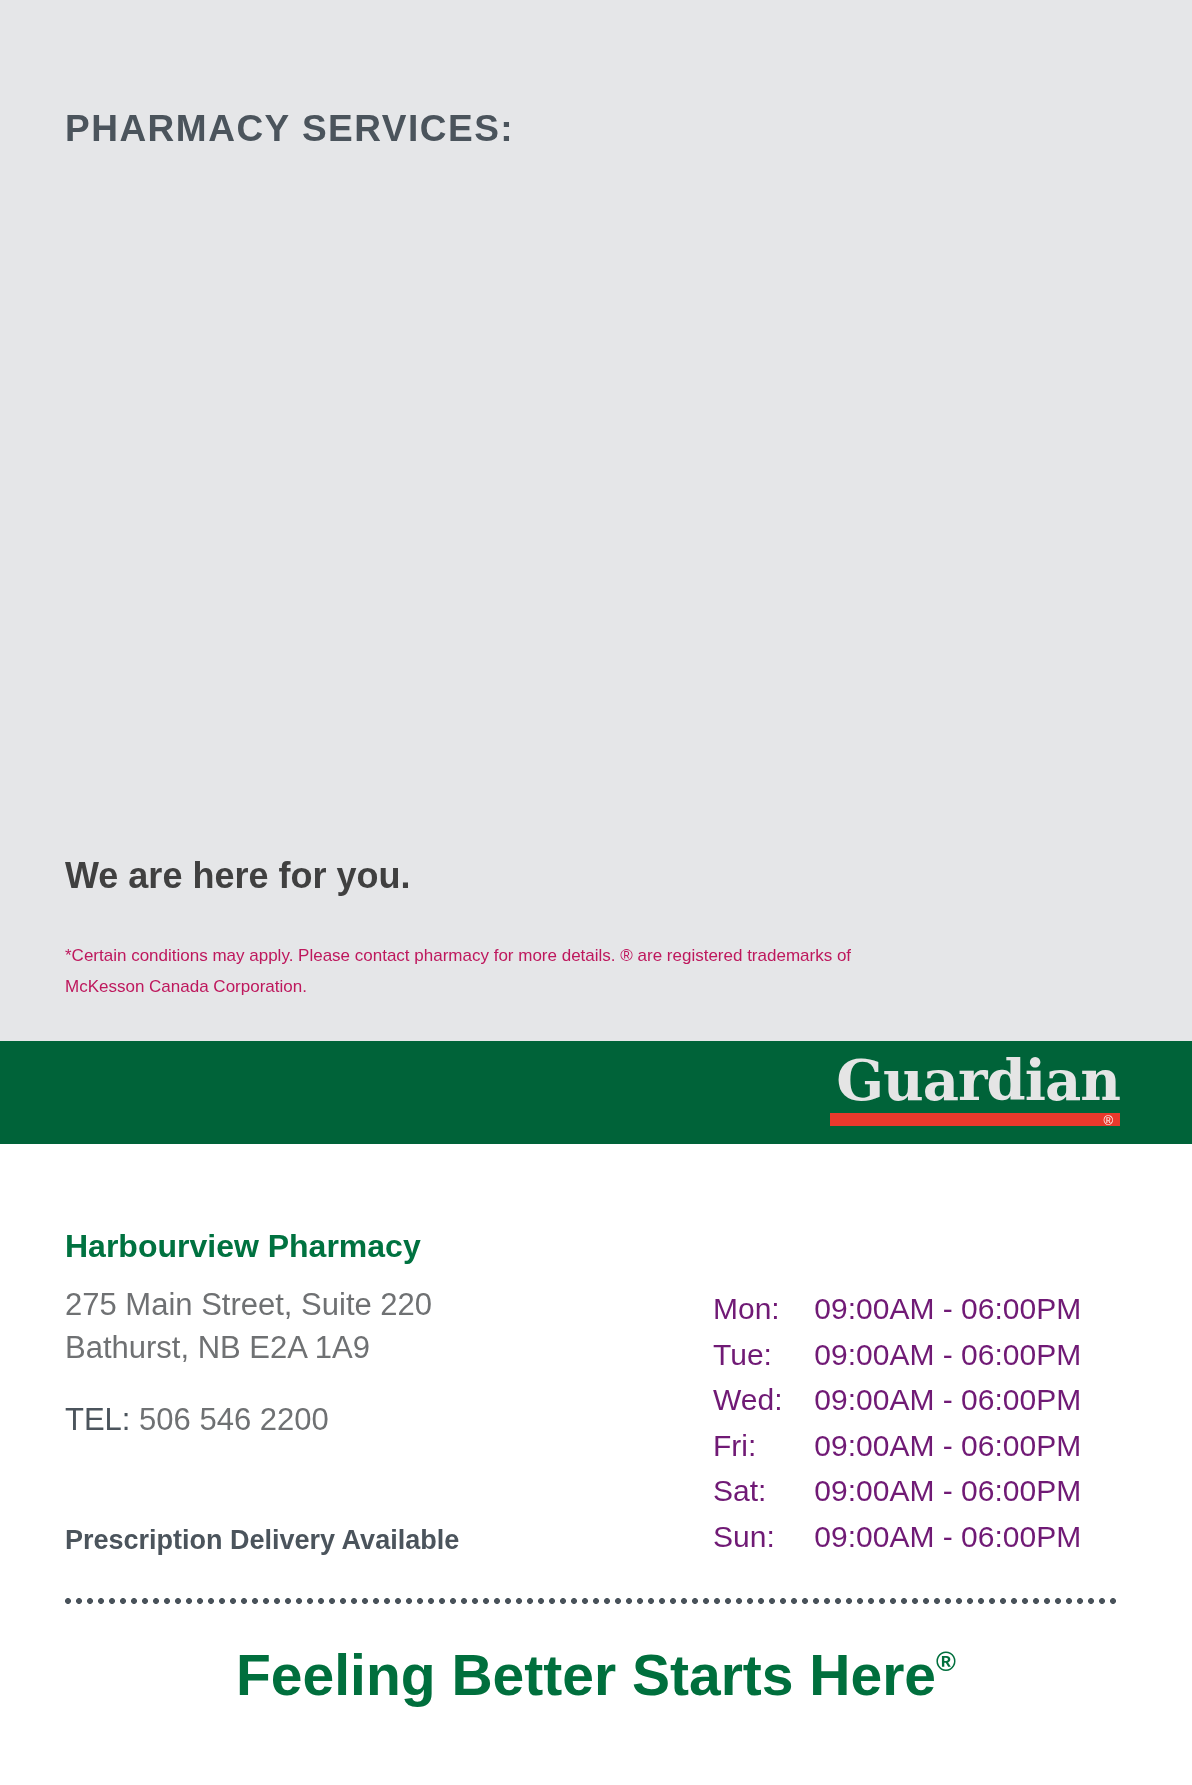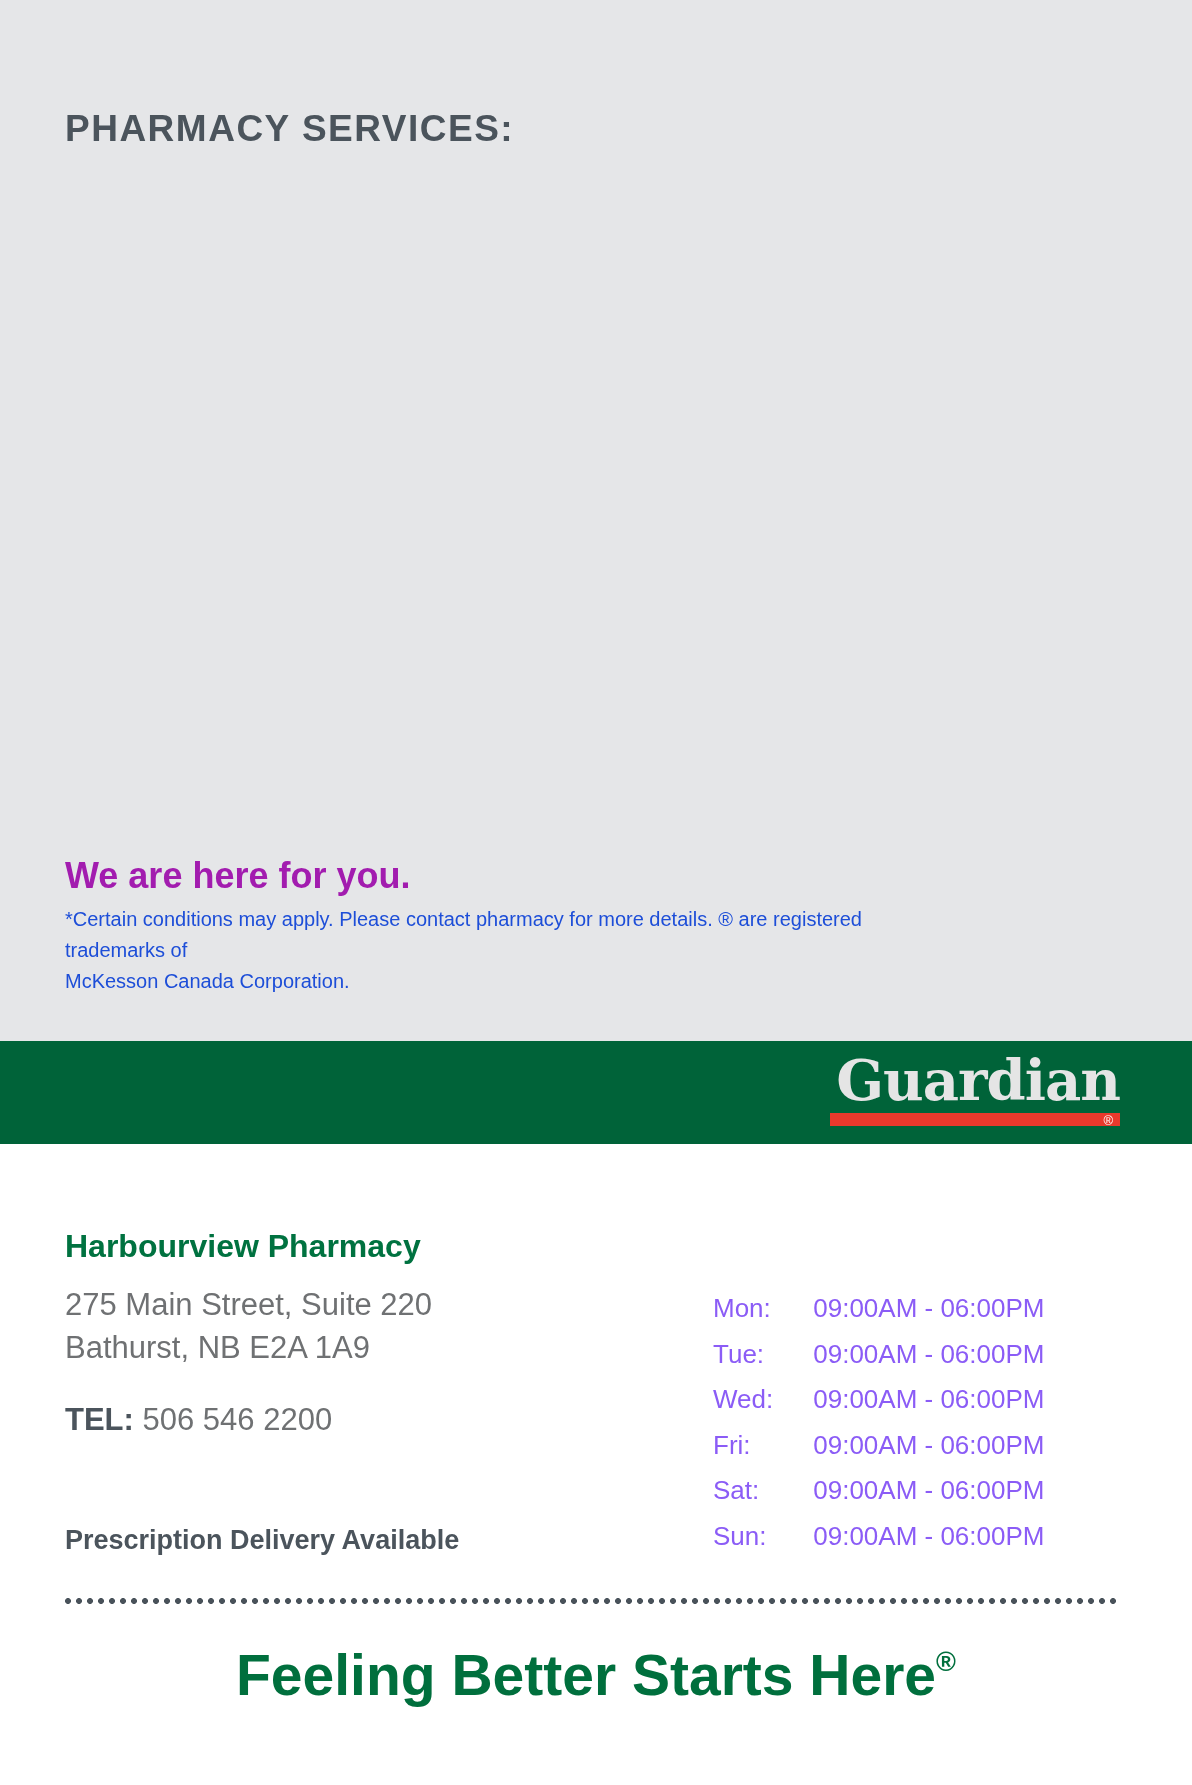--- a/index.html
+++ b/index.html
@@ -36,29 +36,29 @@
     font-size: 33px;
     font-weight: bold;
     line-height: 57px;
     color: #4b545c;
   }
   .tagline {
     position: absolute;
     left: 65px; top: 855px;
     font-size: 36px;
     font-weight: bold;
-    color: #a21caf;
+    color: #404040;
   }
   .disclaimer {
     position: absolute;
-    left: 65px; top: 904px;
+    left: 65px; top: 940px;
     width: 900px;
-    font-size: 20px;
+    font-size: 17px;
     line-height: 31px;
-    color: #1d4ed8;
+    color: #be185d;
   }
 
   
   .brand-banner {
     position: absolute;
     left: 0; top: 1041px;
     width: 1192px;
     height: 103px;
     background: #006339;
   }
@@ -111,38 +111,38 @@
     color: #6f7173;
   }
   .store-phones {
     position: absolute;
     left: 65px; top: 1398px;
     font-size: 31px;
     line-height: 43px;
     color: #6f7173;
   }
   .phone-label {
-    font-weight: bold;
+    font-weight: normal;
     color: #4b545c;
   }
   .delivery-note {
     position: absolute;
     left: 65px; top: 1525px;
     font-size: 27px;
     font-weight: bold;
     color: #4b545c;
   }
 
   
   .hours-table {
     position: absolute;
     left: 713px; top: 1286px;
-    font-size: 26px;
+    font-size: 30px;
     line-height: 45.5px;
-    color: #8b5cf6;
+    color: #701a75;
   }
   .hours-row { white-space: nowrap; }
   .hours-day {
     display: inline-block;
     width: 93px;
   }
 
   
   .dotted-divider {
     position: absolute;

